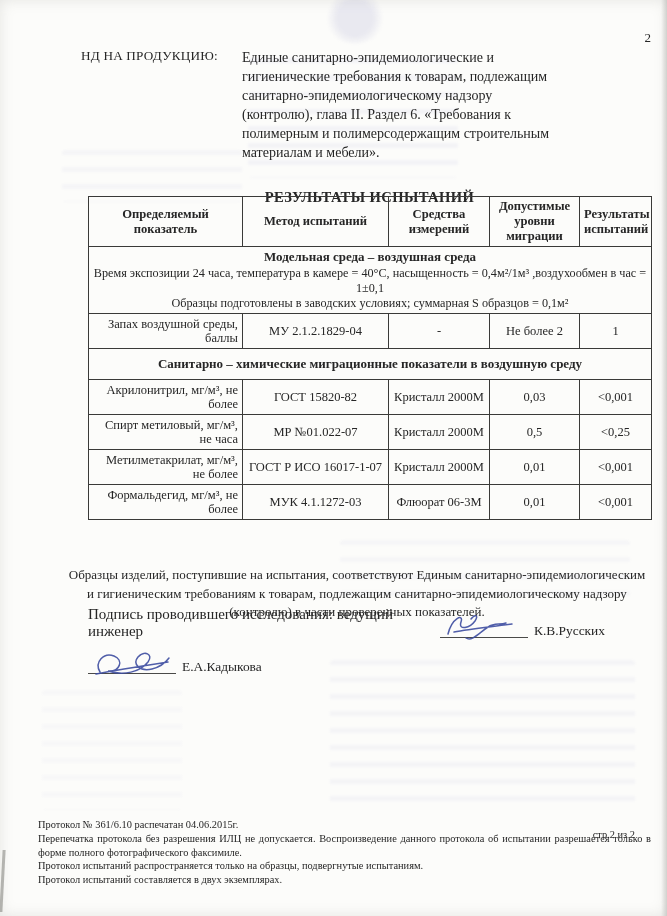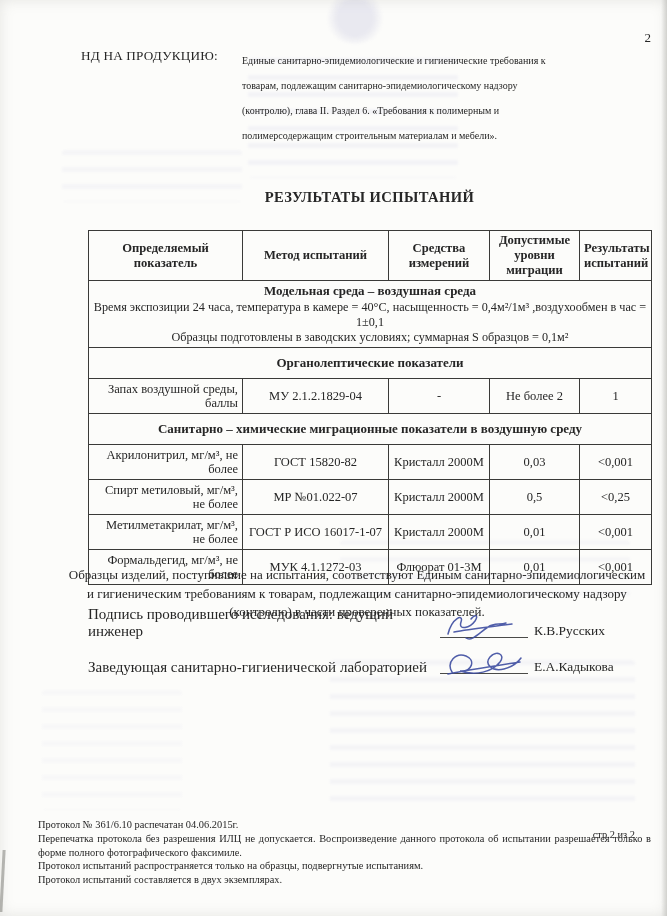--- a/index.html
+++ b/index.html
@@ -26,27 +26,27 @@
   }
   .edge-mark {
     position:absolute; z-index:3; left:1px; top:850px; width:3px; height:62px;
     background:#74746e; opacity:.5; transform:rotate(3deg);
   }
   
   .z { position:absolute; z-index:1; }
   .page-number { top:30px; right:16px; font-size:13px; }
   .nd-block { top:48px; left:81px; width:500px; display:flex; }
   .nd-label { flex:0 0 161px; font-size:13.2px; letter-spacing:.2px; }
-  .nd-text { width:316px; font-size:10px; line-height:25px; }
+  .nd-text { width:316px; font-size:14px; line-height:19px; }
   .results-title {
     top:189px; left:88px; width:563px; text-align:center;
     font-size:14.6px; font-weight:bold; letter-spacing:.4px;
   }
   
-  .tbl-wrap { top:230px; left:88px; width:563px; }
+  .tbl-wrap { top:196px; left:88px; width:563px; }
   table { border-collapse:collapse; width:563px; table-layout:fixed;
           font-size:12.5px; color:#262626; }
   th, td { border:1.4px solid #3a3a38; padding:2px 4px; vertical-align:middle; }
   th { font-weight:bold; text-align:center; height:42px; line-height:1.2; font-size:12.6px; }
   td.c { text-align:center; }
   td.ind { text-align:right; padding-left:6px; line-height:1.18; height:30px; }
   .sec-title { font-weight:bold; text-align:center; font-size:13px; line-height:1.25; }
   .sec-line { text-align:center; font-size:12.2px; line-height:1.25; }
   tr.sec-row td { padding:3px 4px; }
   tr.media-row td { padding:2px 3px; height:50px; }
@@ -107,79 +107,75 @@
         </tr>
       </thead>
       <tbody>
         <tr class="media-row">
           <td colspan="5">
             <div class="sec-title">Модельная среда – воздушная среда</div>
             <div class="sec-line">Время экспозиции 24 часа, температура в камере = 40°С, насыщенность = 0,4м²/1м³ ,воздухообмен в час = 1±0,1</div>
             <div class="sec-line">Образцы подготовлены в заводских условиях; суммарная S образцов = 0,1м²</div>
           </td>
         </tr>
-        <tr class="sec-row head-sec">
-          <td colspan="5" class="sec-title">Органолептические показатели</td>
-        </tr>
         <tr>
           <td class="ind">Запах воздушной среды, баллы</td>
           <td class="c">МУ 2.1.2.1829-04</td>
           <td class="c">-</td>
           <td class="c">Не более 2</td>
           <td class="c">1</td>
         </tr>
         <tr class="sec-row head-sec">
           <td colspan="5" class="sec-title">Санитарно – химические миграционные показатели  в воздушную среду</td>
         </tr>
         <tr>
           <td class="ind">Акрилонитрил, мг/м³, не более</td>
           <td class="c">ГОСТ 15820-82</td>
           <td class="c">Кристалл 2000М</td>
           <td class="c">0,03</td>
           <td class="c">&lt;0,001</td>
         </tr>
         <tr>
-          <td class="ind">Спирт метиловый, мг/м³, не более</td>
+          <td class="ind">Спирт метиловый, мг/м³, не часа</td>
           <td class="c">МР №01.022-07</td>
           <td class="c">Кристалл 2000М</td>
           <td class="c">0,5</td>
           <td class="c">&lt;0,25</td>
         </tr>
         <tr>
           <td class="ind">Метилметакрилат, мг/м³, не более</td>
           <td class="c">ГОСТ Р ИСО 16017-1-07</td>
           <td class="c">Кристалл 2000М</td>
           <td class="c">0,01</td>
           <td class="c">&lt;0,001</td>
         </tr>
         <tr>
           <td class="ind">Формальдегид, мг/м³, не более</td>
           <td class="c">МУК 4.1.1272-03</td>
-          <td class="c">Флюорат 01-3М</td>
+          <td class="c">Флюорат 06-3М</td>
           <td class="c">0,01</td>
           <td class="c">&lt;0,001</td>
         </tr>
       </tbody>
     </table>
   </div>
 
   <div class="z conclusion">Образцы изделий, поступившие на испытания, соответствуют Единым санитарно-эпидемиологическим и гигиеническим требованиям к товарам,  подлежащим санитарно-эпидемиологическому надзору (контролю) в части проверенных показателей.</div>
 
   <div class="z signatures">
     <div class="sig-row">
       <span class="sig-label">Подпись проводившего исследования: ведущий инженер</span>
       <span class="sig-line">
         <svg width="82" height="30" viewBox="0 0 82 30">
           <path d="M6,22 C10,6 22,1 19,10 C16,19 28,16 33,9 C37,3 33,2 29,7 M24,26 C30,30 38,20 46,15 C52,11 58,13 64,11 M12,20 C28,17 48,15 70,12" fill="none" stroke="#3d4da0" stroke-width="1.5" stroke-linecap="round" opacity="0.9"></path>
         </svg>
       </span>
       <span class="sig-name">К.В.Русских</span>
     </div>
     <div class="sig-row">
-      <span class="sig-label">Заведующая санитарно-гигиенической лабораторией</span>
       <span class="sig-line">
         <svg width="82" height="30" viewBox="0 0 82 30">
           <path d="M10,24 C4,14 14,4 24,8 C34,12 30,24 18,23 C34,28 50,24 58,14 C64,6 54,2 48,9 C42,16 50,24 62,21 C70,19 76,14 79,10 M6,26 C26,22 52,18 78,14" fill="none" stroke="#3d4da0" stroke-width="1.5" stroke-linecap="round" opacity="0.9"></path>
         </svg>
       </span>
       <span class="sig-name">Е.А.Кадыкова</span>
     </div>
   </div>
 
   <div class="z footer">

